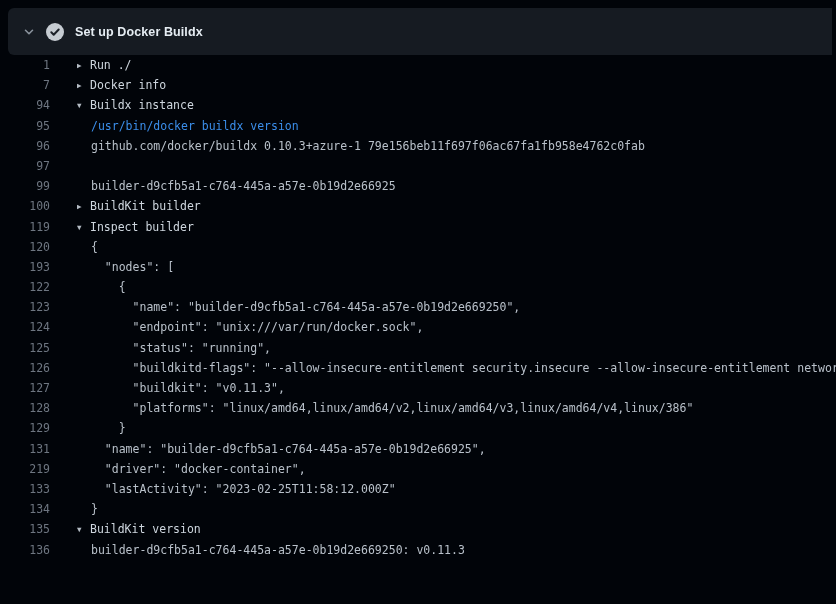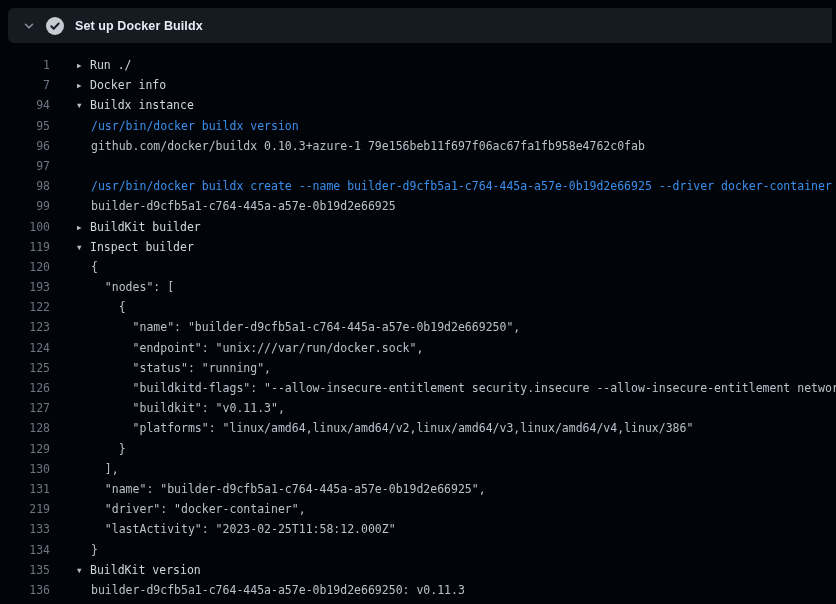--- a/index.html
+++ b/index.html
@@ -9,21 +9,21 @@
     --chevron:#8b949e;
   }
   *{margin:0;padding:0;box-sizing:border-box;}
   html,body{width:836px;height:604px;overflow:hidden;}
   body{
     background:var(--page-bg);
     font-family:"DejaVu Sans Mono","Liberation Mono",monospace;
     position:relative;
   }
   .step-header{
-    position:absolute;left:8px;top:8px;right:4px;height:35px;
+    position:absolute;left:8px;top:8px;right:4px;height:47px;
     background:var(--header-bg);
     border-radius:6px 0 0 6px;
     display:flex;align-items:center;
     padding-left:10px;
   }
   .chev-btn{
     width:22px;height:22px;display:flex;align-items:center;justify-content:center;
     background:none;border:none;cursor:pointer;color:var(--chevron);
   }
   .status-wrap{
@@ -95,24 +95,20 @@
 
   <div class="line output">
     <span class="num">96</span>
     <span class="content">github.com/docker/buildx 0.10.3+azure-1 79e156beb11f697f06ac67fa1fb958e4762c0fab</span>
   </div>
 
   <div class="line group">
     <span class="num">97</span>
   </div>
 
-  <div class="line command">
-    <span class="num">98</span>
-    <span class="content">/usr/bin/docker buildx create --name builder-d9cfb5a1-c764-445a-a57e-0b19d2e66925 --driver docker-container</span>
-  </div>
 
   <div class="line output">
     <span class="num">99</span>
     <span class="content">builder-d9cfb5a1-c764-445a-a57e-0b19d2e66925</span>
   </div>
 
   <div class="line group">
     <span class="num">100</span>
     <span class="content"><span class="arrow">▶</span><span>BuildKit builder</span></span>
   </div>
@@ -165,24 +161,20 @@
   <div class="line output">
     <span class="num">128</span>
     <span class="content">      "platforms": "linux/amd64,linux/amd64/v2,linux/amd64/v3,linux/amd64/v4,linux/386"</span>
   </div>
 
   <div class="line output">
     <span class="num">129</span>
     <span class="content">    }</span>
   </div>
 
-  <div class="line output">
-    <span class="num">130</span>
-    <span class="content">  ],</span>
-  </div>
 
   <div class="line output">
     <span class="num">131</span>
     <span class="content">  "name": "builder-d9cfb5a1-c764-445a-a57e-0b19d2e66925",</span>
   </div>
 
   <div class="line output">
     <span class="num">219</span>
     <span class="content">  "driver": "docker-container",</span>
   </div>

